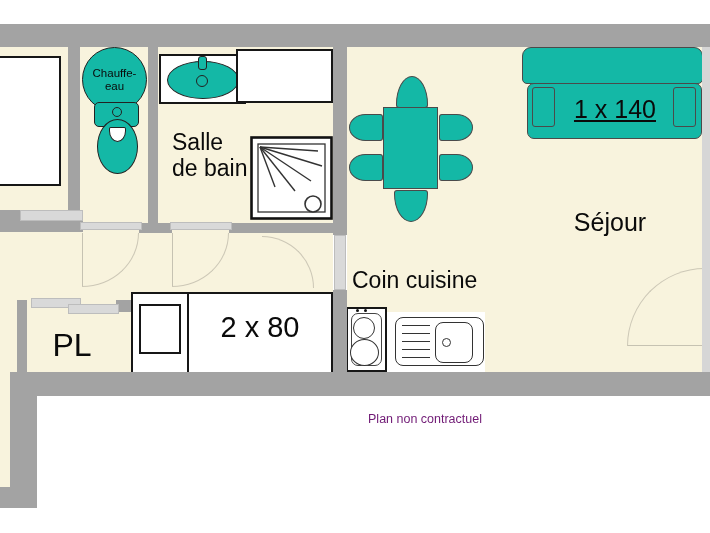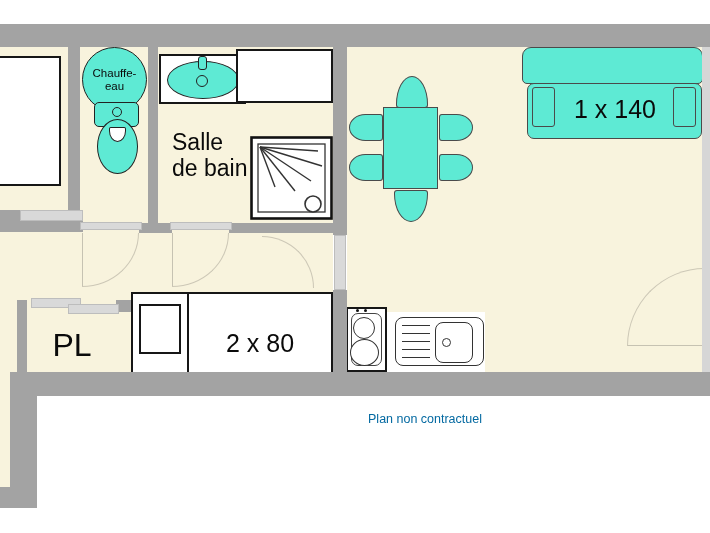--- a/index.html
+++ b/index.html
@@ -8,21 +8,21 @@
     position: relative; width: 710px; height: 533px;
     background: #fff; overflow: hidden;
     font-family: "Liberation Sans", sans-serif;
   }
   .abs  { position: absolute; }
   .wall { position: absolute; background: #a3a3a3; }
   .floor{ position: absolute; background: #f8f3dd; }
   .thr  { position: absolute; background: #d9d9d9; border: 1px solid #bdbdbd; }
   .strip{ position: absolute; background: #d6d6d6; }
   .furn { position: absolute; background: #fff; border: 2px solid #161616; }
-  .furng{ position: absolute; background: #5eead4; border: 1.5px solid #4a4a4a; }
+  .furng{ position: absolute; background: #14b8a6; border: 1.5px solid #4a4a4a; }
   .thin { position: absolute; background: #fff; border: 1.3px solid #333; }
   .lbl  { position: absolute; color: #0a0a0a; white-space: pre-line; line-height: 1.08; }
   .ctr  { text-align: center; }
   .arc  { position: absolute; border: 0 solid #ccc7b6; }
   .leaf { position: absolute; background: #c6c2b2; }
   .kline{ position: absolute; width: 28px; height: 0; border-top: 1.5px solid #333; }
   .dot  { position: absolute; background: #111; border-radius: 50%; }
 </style>
 </head>
 <body>
@@ -72,27 +72,29 @@
   <div class="furng" style="left:349px;top:114px;width:34px;height:27px;border-radius:17px 3px 3px 17px / 14px 3px 3px 14px;"></div>
   <div class="furng" style="left:349px;top:154px;width:34px;height:27px;border-radius:17px 3px 3px 17px / 14px 3px 3px 14px;"></div>
   <div class="furng" style="left:439px;top:114px;width:34px;height:27px;border-radius:3px 17px 17px 3px / 3px 14px 14px 3px;"></div>
   <div class="furng" style="left:439px;top:154px;width:34px;height:27px;border-radius:3px 17px 17px 3px / 3px 14px 14px 3px;"></div>
   <div class="furng" style="left:383px;top:107px;width:55px;height:82px;"></div>
 
   <div class="furng" style="left:522px;top:47px;width:181px;height:37px;border-radius:9px 9px 5px 5px;"></div>
   <div class="furng" style="left:527px;top:83px;width:175px;height:56px;border-radius:7px;"></div>
   <div class="furng" style="left:532px;top:87px;width:23px;height:40px;border-radius:3px;"></div>
   <div class="furng" style="left:673px;top:87px;width:23px;height:40px;border-radius:3px;"></div>
-  <div class="lbl ctr" style="left:540px;top:96px;width:150px;font-size:25px;">1 x 140</div>
+  <div class="lbl ctr" style="left:540px;top:96px;width:150px;font-size:25px;text-decoration:underline;">1 x 140</div>
 
+  <div class="lbl ctr" style="left:555px;top:209px;width:110px;font-size:25px;">Séjour</div>
+  <div class="lbl" style="left:352px;top:268px;font-size:23px;">Coin cuisine</div>
 
   <div class="furn" style="left:131px;top:292px;width:202px;height:82px;"></div>
   <div class="abs" style="left:187px;top:294px;width:2px;height:78px;background:#161616;"></div>
   <div class="furn" style="left:139px;top:304px;width:42px;height:50px;"></div>
-  <div class="lbl ctr" style="left:195px;top:330px;width:130px;font-size:25px;text-align:center;">2 x 80</div>
+  <div class="lbl ctr" style="left:195px;top:312px;width:130px;font-size:29px;text-align:center;">2 x 80</div>
 
   <div class="lbl ctr" style="left:22px;top:328px;width:100px;font-size:32px;">PL</div>
 
   <div class="abs" style="left:386px;top:312px;width:99px;height:60px;background:#fff;"></div>
   <div class="furn" style="left:346px;top:307px;width:41px;height:65px;"></div>
   <div class="thin" style="left:351px;top:313px;width:31px;height:53px;border-radius:7px;border-color:#444;"></div>
   <div class="dot" style="left:356px;top:309px;width:3px;height:3px;"></div>
   <div class="dot" style="left:364px;top:309px;width:3px;height:3px;"></div>
   <div class="thin" style="left:353px;top:317px;width:22px;height:22px;border-radius:50%;"></div>
   <div class="thin" style="left:350px;top:339px;width:29px;height:27px;border-radius:50%;"></div>
@@ -128,15 +130,15 @@
   <div class="wall" style="left:0px;top:487px;width:37px;height:21px;"></div>
 
   <div class="strip" style="left:702px;top:47px;width:8px;height:325px;"></div>
   <div class="thr" style="left:20px;top:210px;width:63px;height:11px;"></div>
   <div class="thr" style="left:80px;top:222px;width:62px;height:8px;"></div>
   <div class="thr" style="left:170px;top:222px;width:62px;height:8px;"></div>
   <div class="thr" style="left:334px;top:235px;width:12px;height:55px;"></div>
   <div class="thr" style="left:31px;top:298px;width:50px;height:10px;"></div>
   <div class="thr" style="left:68px;top:304px;width:51px;height:10px;"></div>
 
-  <div class="lbl ctr" style="left:325px;top:413px;width:200px;font-size:12.5px;color:#0369a1;">Plan non contractuel</div>
+  <div class="lbl ctr" style="left:325px;top:413px;width:200px;font-size:12.5px;color:#701a75;">Plan non contractuel</div>
 
 </div>
 
 </body></html>

